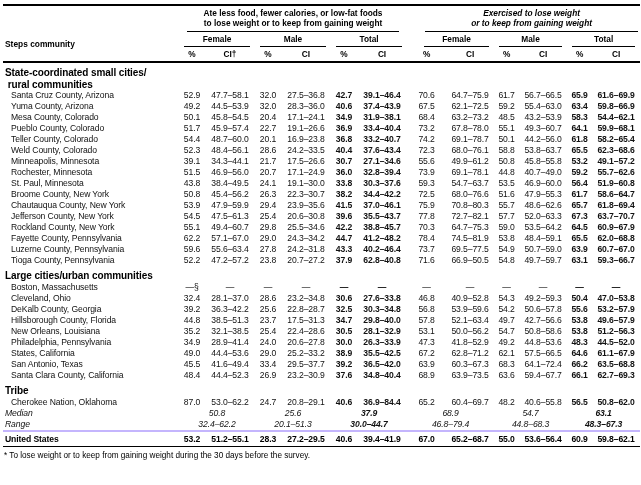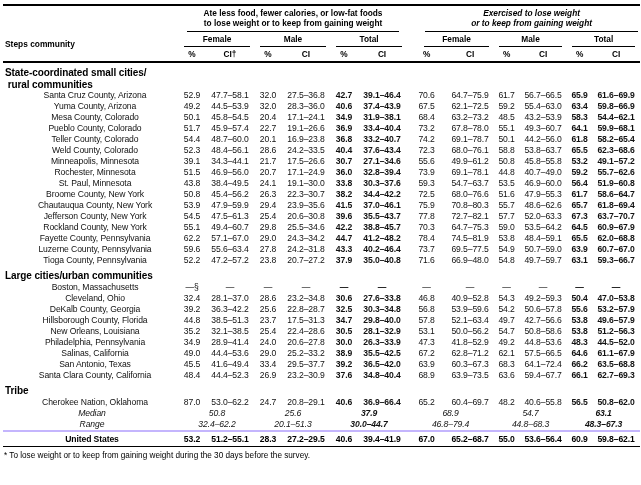--- a/index.html
+++ b/index.html
@@ -20,21 +20,21 @@
     white-space:pre-line; text-align:center; line-height:1.25;
     padding-bottom:2px; border-bottom:1.3px solid #000; margin:0 8px;
   }
   th.grp.g2 .grp-label { margin-left:18px; margin-right:2px;font-style:italic; }
   th.subhead { padding:0; }
   .sub-label { text-align:center; border-bottom:1.3px solid #000; margin:0 5px; padding:2.5px 0 1.5px; }
   th.subhead.g2f .sub-label { margin-left:17px; }
   th.msr { text-align:center; padding:2.5px 0 2px; border-bottom:2.2px solid #000; font-size:8.3px; }
   th.rowhead { text-align:left; vertical-align:bottom; padding:0 0 12px 2px; border-bottom:2.2px solid #000; font-size:8.4px; }
   tbody td { font-size:8.6px; line-height:11px; padding:0; letter-spacing:-0.1px; }
-  td.lbl { text-align:center; padding-left:8px; white-space:nowrap; overflow:hidden; }
+  td.lbl { text-align:left; padding-left:8px; white-space:nowrap; overflow:hidden; }
   td.section-label {
     font-weight:bold; white-space:pre-wrap; padding:4px 0 0 2px; line-height:1.16; font-size:10px; color:#000;
   }
   td.pct { text-align:center; }
   td.ci  { text-align:center; }
   td.tot { font-weight:bold; }
   tr.summary td { font-style:italic; }
   tr.summary td.sum-val { text-align:center; }
   tr.summary td.lbl { padding-left:2px; }
   tr.us-row td { font-weight:bold; border-top:2px solid #c4b5fd; border-bottom:1.6px solid #000; line-height:14px; color:#000; }
@@ -339,23 +339,23 @@
           <td class="pct tot">63.9</td>
           <td class="ci tot">60.7–67.0</td>
         </tr>
         <tr>
           <td class="lbl">Tioga County, Pennsylvania</td>
           <td class="pct">52.2</td>
           <td class="ci">47.2–57.2</td>
           <td class="pct">23.8</td>
           <td class="ci">20.7–27.2</td>
           <td class="pct tot">37.9</td>
-          <td class="ci tot">35.0–40.8</td>
+          <td class="ci tot">62.8–40.8</td>
           <td class="pct">71.6</td>
-          <td class="ci">66.9–48.0</td>
+          <td class="ci">66.9–50.5</td>
           <td class="pct">54.8</td>
           <td class="ci">49.7–59.7</td>
           <td class="pct tot">63.1</td>
           <td class="ci tot">59.3–66.7</td>
         </tr>
         <tr>
           <td class="section-label" colspan="13">Large cities/urban communities</td>
         </tr>
         <tr>
           <td class="lbl">Boston, Massachusetts</td>
@@ -441,21 +441,21 @@
           <td class="pct tot">30.0</td>
           <td class="ci tot">26.3–33.9</td>
           <td class="pct">47.3</td>
           <td class="ci">41.8–52.9</td>
           <td class="pct">49.2</td>
           <td class="ci">44.8–53.6</td>
           <td class="pct tot">48.3</td>
           <td class="ci tot">44.5–52.0</td>
         </tr>
         <tr>
-          <td class="lbl">Salinas, California</td>
+          <td class="lbl">States, California</td>
           <td class="pct">49.0</td>
           <td class="ci">44.4–53.6</td>
           <td class="pct">29.0</td>
           <td class="ci">25.2–33.2</td>
           <td class="pct tot">38.9</td>
           <td class="ci tot">35.5–42.5</td>
           <td class="pct">67.2</td>
           <td class="ci">62.8–71.2</td>
           <td class="pct">62.1</td>
           <td class="ci">57.5–66.5</td>
@@ -495,21 +495,21 @@
         <tr>
           <td class="section-label" colspan="13">Tribe</td>
         </tr>
         <tr>
           <td class="lbl">Cherokee Nation, Oklahoma</td>
           <td class="pct">87.0</td>
           <td class="ci">53.0–62.2</td>
           <td class="pct">24.7</td>
           <td class="ci">20.8–29.1</td>
           <td class="pct tot">40.6</td>
-          <td class="ci tot">36.9–66.4</td>
+          <td class="ci tot">36.9–84.4</td>
           <td class="pct">65.2</td>
           <td class="ci">60.4–69.7</td>
           <td class="pct">48.2</td>
           <td class="ci">40.6–55.8</td>
           <td class="pct tot">56.5</td>
           <td class="ci tot">50.8–62.0</td>
         </tr>
         <tr class="summary">
           <td class="lbl">Median</td>
           <td class="sum-val" colspan="2">50.8</td>

